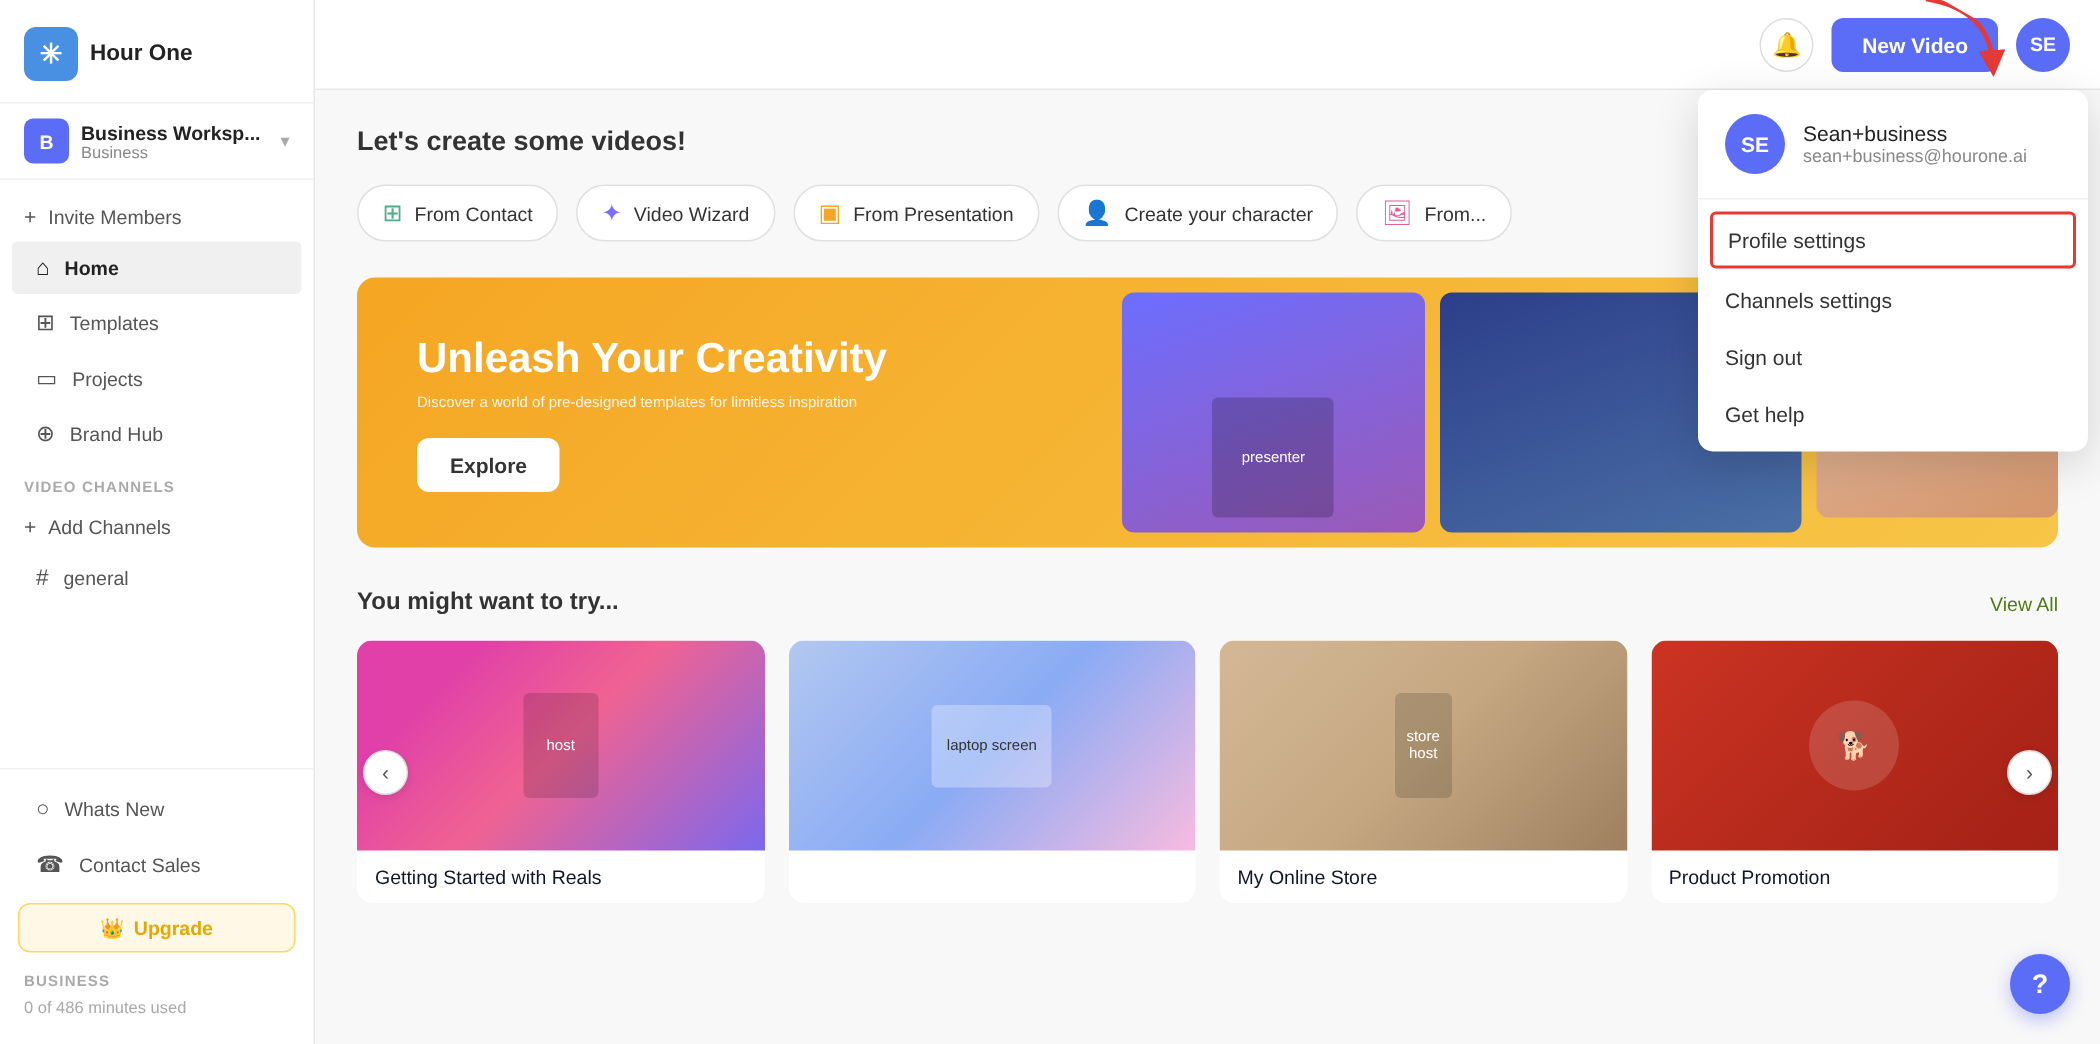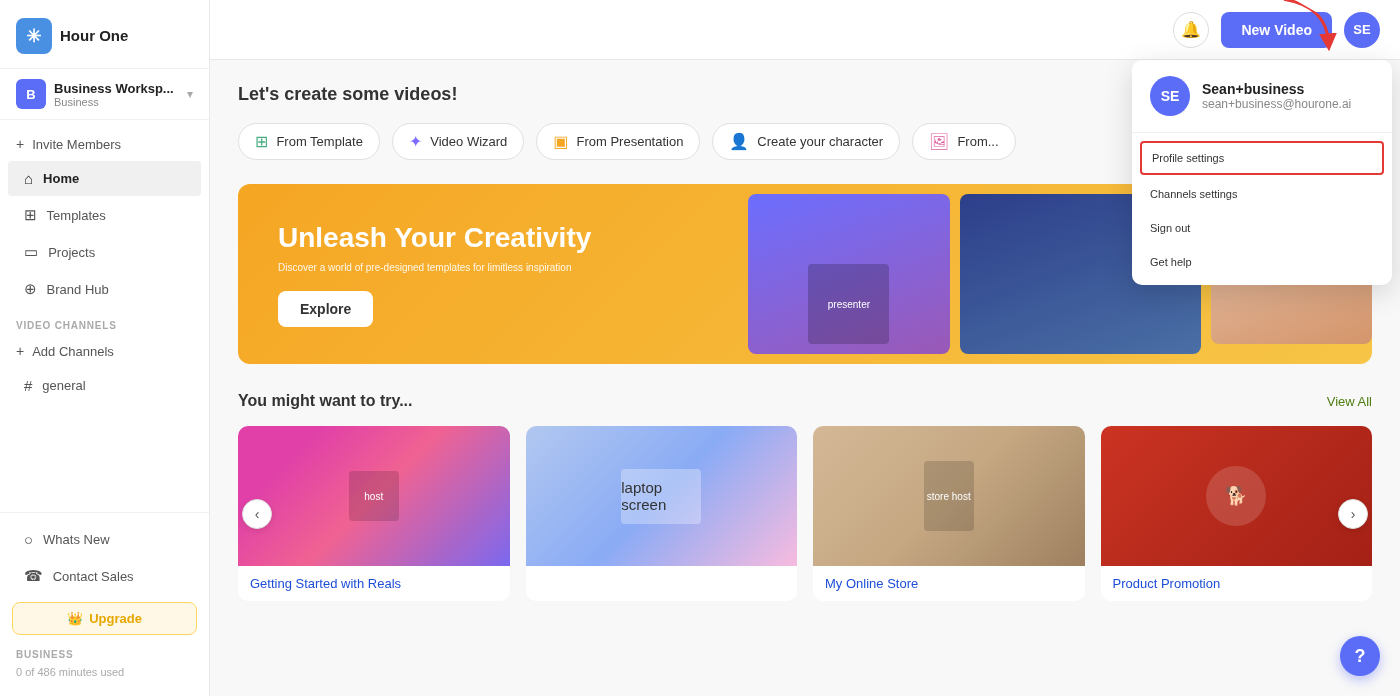--- a/index.html
+++ b/index.html
@@ -207,21 +207,21 @@
     }
     .template-thumb {
       height: 140px;
       position: relative;
       overflow: hidden;
     }
     .thumb-1 { background: linear-gradient(135deg, #e040a8 20%, #f06292 50%, #7b68ee 100%); display: flex; align-items: center; justify-content: center; }
     .thumb-2 { background: linear-gradient(135deg, #b2c8f0 0%, #8aabf5 50%, #f8bbdf 100%); display: flex; align-items: center; justify-content: center; }
     .thumb-3 { background: linear-gradient(135deg, #d4b896 0%, #c5a882 50%, #9e8060 100%); display: flex; align-items: center; justify-content: center; }
     .thumb-4 { background: linear-gradient(135deg, #cc3322 0%, #b52a1c 50%, #a52016 100%); display: flex; align-items: center; justify-content: center; }
-    .template-title { padding: 10px 12px; font-size: 13px; color: #1d4ed8; font-weight: 500; }
+    .template-title { padding: 10px 12px; font-size: 13px; color: #0f172a; font-weight: 500; }
 
     
     .dropdown-overlay {
       position: fixed;
       top: 60px;
       right: 8px;
       width: 260px;
       background: #fff;
       border-radius: 10px;
       box-shadow: 0 8px 30px rgba(0,0,0,0.15);
@@ -232,26 +232,26 @@
       padding: 16px 18px;
       border-bottom: 1px solid #f0f0f0;
       display: flex; align-items: center; gap: 12px;
     }
     .dropdown-avatar {
       width: 40px; height: 40px; border-radius: 50%;
       background: #5b6cf6;
       display: flex; align-items: center; justify-content: center;
       color: #fff; font-weight: 700; font-size: 14px; flex-shrink: 0;
     }
-    .dropdown-name { font-size: 14px; font-weight: 700; color: #222; }
+    .dropdown-name { font-size: 14px; font-weight: 400; color: #222; }
     .dropdown-email { font-size: 12px; color: #888; }
     .dropdown-items { padding: 6px 0; }
     .dropdown-item {
       padding: 11px 18px;
-      font-size: 11px; color: #333;
+      font-size: 14px; color: #333;
       cursor: pointer;
     }
     .dropdown-item.highlighted {
       border: 2px solid #e53935;
       border-radius: 4px;
       margin: 2px 8px;
       padding: 9px 10px;
       font-weight: 500;
     }
 
@@ -392,21 +392,21 @@
     <button class="new-video-btn">New Video</button>
     <div class="user-avatar-top">SE</div>
   </div>
 
   <div class="content">
     <div class="page-title">Let's create some videos!</div>
 
     <div class="quick-actions">
       <div class="action-pill">
         <span class="action-pill-icon" style="color:#4caf87">⊞</span>
-        <span>From Template</span>
+        <span>From Contact</span>
       </div>
       <div class="action-pill">
         <span class="action-pill-icon" style="color:#7c6bff">✦</span>
         <span>Video Wizard</span>
       </div>
       <div class="action-pill">
         <span class="action-pill-icon" style="color:#f5a623">▣</span>
         <span>From Presentation</span>
       </div>
       <div class="action-pill">
@@ -439,32 +439,32 @@
     <div class="section-header">
       <span class="section-title">You might want to try...</span>
       <a class="view-all">View All</a>
     </div>
 
     <div class="carousel-container">
       <button class="carousel-prev">‹</button>
       <div class="templates-grid">
         <div class="template-card">
           <div class="template-thumb thumb-1">
-            <div style="width:50px;height:50px;background:rgba(0,0,0,0.15);border-radius:4px;display:flex;align-items:center;justify-content:center;color:#fff;font-size:10px;text-align:center">host</div>
+            <div style="width:50px;height:70px;background:rgba(0,0,0,0.15);border-radius:4px;display:flex;align-items:center;justify-content:center;color:#fff;font-size:10px;text-align:center">host</div>
           </div>
           <div class="template-title">Getting Started with Reals</div>
         </div>
         <div class="template-card">
           <div class="template-thumb thumb-2">
-            <div style="width:80px;height:55px;background:rgba(255,255,255,0.3);border-radius:4px;display:flex;align-items:center;justify-content:center;font-size:15px;color:#333">laptop screen</div>
+            <div style="width:80px;height:55px;background:rgba(255,255,255,0.3);border-radius:4px;display:flex;align-items:center;justify-content:center;font-size:10px;color:#333">laptop screen</div>
           </div>
         </div>
         <div class="template-card">
           <div class="template-thumb thumb-3">
-            <div style="width:50px;height:70px;background:rgba(0,0,0,0.15);border-radius:4px;display:flex;align-items:center;justify-content:center;color:#fff;font-size:10px;text-align:center">store host</div>
+            <div style="width:38px;height:70px;background:rgba(0,0,0,0.15);border-radius:4px;display:flex;align-items:center;justify-content:center;color:#fff;font-size:10px;text-align:center">store host</div>
           </div>
           <div class="template-title">My Online Store</div>
         </div>
         <div class="template-card">
           <div class="template-thumb thumb-4">
             <div style="width:60px;height:60px;background:rgba(255,255,255,0.15);border-radius:50%;display:flex;align-items:center;justify-content:center;font-size:18px;">🐕</div>
           </div>
           <div class="template-title">Product Promotion</div>
         </div>
       </div>

